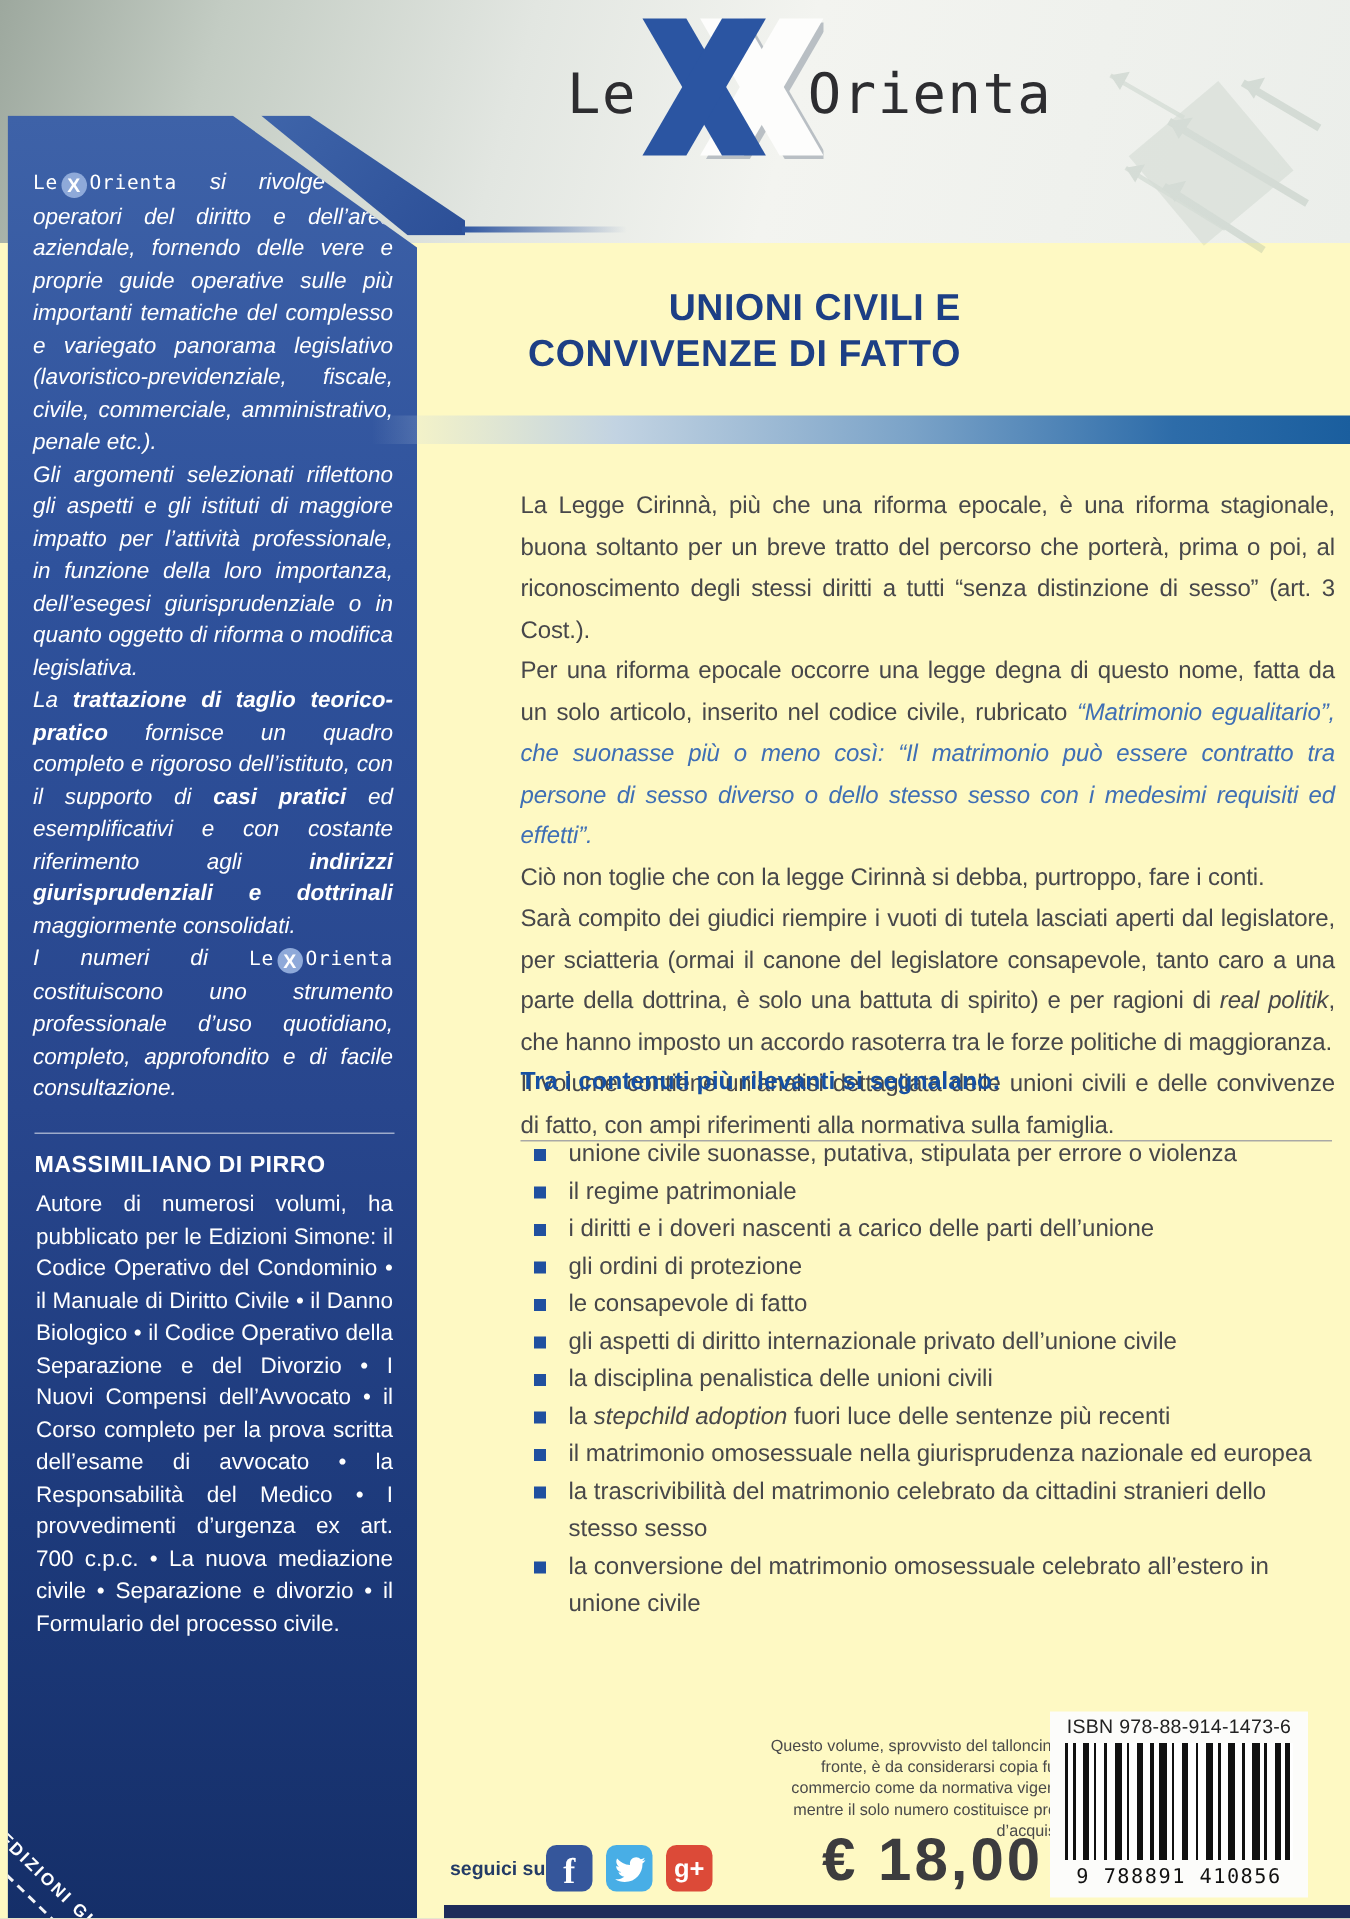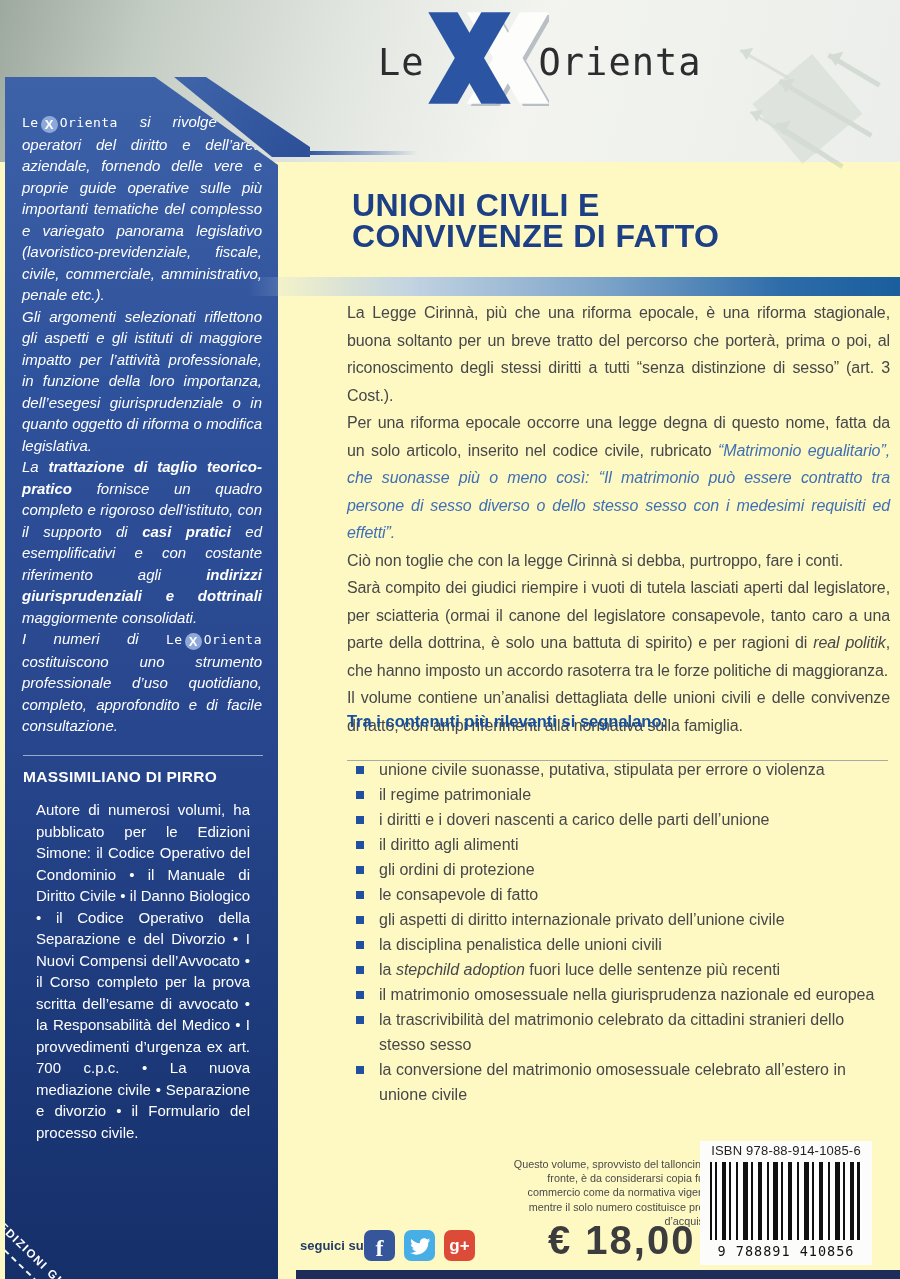--- a/index.html
+++ b/index.html
@@ -36,35 +36,35 @@
   .seg-bluei{color:#3f6fb5;font-style:italic;}
   .seg-logo-le,.seg-logo-orienta{font-family:"DejaVu Sans Mono",monospace;font-style:normal;
     font-size:13px;letter-spacing:.5px;}
   .seg-logo-x{display:inline-block;width:17px;height:17px;border-radius:50%;background:#8ea9d9;
     color:#fff;font-weight:700;font-style:normal;text-align:center;line-height:17px;
     font-size:13px;margin:0 2px;vertical-align:-2px;}
 
   .sb-author{position:absolute;left:18px;top:678px;width:240px;
     border-top:1px solid rgba(255,255,255,.55);padding-top:12px;}
   .sb-author-name{font-weight:700;font-size:15.5px;letter-spacing:.3px;margin:0 0 6px 0;}
-  .sb-author-bio{font-size:15px;line-height:21.5px;text-align:justify;margin:13px;}
+  .sb-author-bio{font-size:15px;line-height:21.5px;text-align:justify;margin:1px;}
 
   
   .corner-pub{position:absolute;left:0px;top:1143px;width:250px;
     transform:rotate(44deg);transform-origin:0 0;color:#fff;}
   .corner-pub-text{font-size:11.5px;font-weight:700;letter-spacing:1.6px;white-space:nowrap;}
   .corner-dash{margin-top:9px;width:240px;border-bottom:2px dashed rgba(255,255,255,.95);}
 
   
-  .title{position:absolute;left:352px;top:190px;font-weight:700;font-size:32px;
-    line-height:31px;color:#1d3f85;letter-spacing:.4px;}
+  .title{position:absolute;left:352px;top:190px;font-weight:700;font-size:25px;
+    line-height:31px;color:#1d3f85;letter-spacing:.4px;text-align:right;}
   .title-bar{position:absolute;left:248px;top:277px;width:652px;height:19px;
     background:linear-gradient(90deg,rgba(241,241,238,0) 0%,#c2d3e2 25%,#7ba3c8 55%,#2d6ca9 82%,#1a5e9e 100%);}
 
-  .body-text{position:absolute;left:347px;top:299px;width:543px;
+  .body-text{position:absolute;left:347px;top:324px;width:543px;
     font-size:16px;line-height:27.5px;color:#47474a;text-align:justify;letter-spacing:-.1px;}
   .body-para{margin:0;}
 
   .contents-head{position:absolute;left:347px;top:712px;width:541px;
     font-weight:700;font-size:16.5px;color:#1650a2;
     padding-bottom:29px;border-bottom:1px solid #a9a9a6;}
 
   .bullets{position:absolute;left:352px;top:757px;width:538px;
     font-size:16px;color:#47474a;}
   .bullet-item{display:flex;line-height:25px;}
@@ -187,24 +187,20 @@
       <div class="bullet-item">
         <span class="bullet-sq"></span>
         <span class="bullet-txt"><span class="seg-normal">il regime patrimoniale</span></span>
       </div>
       <div class="bullet-item">
         <span class="bullet-sq"></span>
         <span class="bullet-txt"><span class="seg-normal">i diritti e i doveri nascenti a carico delle parti dell’unione</span></span>
       </div>
       <div class="bullet-item">
         <span class="bullet-sq"></span>
-        <span class="bullet-txt"><span class="seg-normal">il diritto agli alimenti</span></span>
-      </div>
-      <div class="bullet-item">
-        <span class="bullet-sq"></span>
         <span class="bullet-txt"><span class="seg-normal">gli ordini di protezione</span></span>
       </div>
       <div class="bullet-item">
         <span class="bullet-sq"></span>
         <span class="bullet-txt"><span class="seg-normal">le consapevole di fatto</span></span>
       </div>
       <div class="bullet-item">
         <span class="bullet-sq"></span>
         <span class="bullet-txt"><span class="seg-normal">gli aspetti di diritto internazionale privato dell’unione civile</span></span>
       </div>
@@ -244,20 +240,20 @@
       </svg>
     </div>
     <div class="soc soc-gp">
       <span>g+</span>
     </div>
   </div>
 
   <div class="price">€ 18,00</div>
 
   <div class="isbn-box">
-    <div class="isbn-label">ISBN 978-88-914-1085-6</div>
+    <div class="isbn-label">ISBN 978-88-914-1473-6</div>
     <div class="barcode"></div>
     <div class="barcode-digits">9 788891 410856</div>
   </div>
 
   <div class="bottom-strip"></div>
 
 </div>
 
 </body></html>

